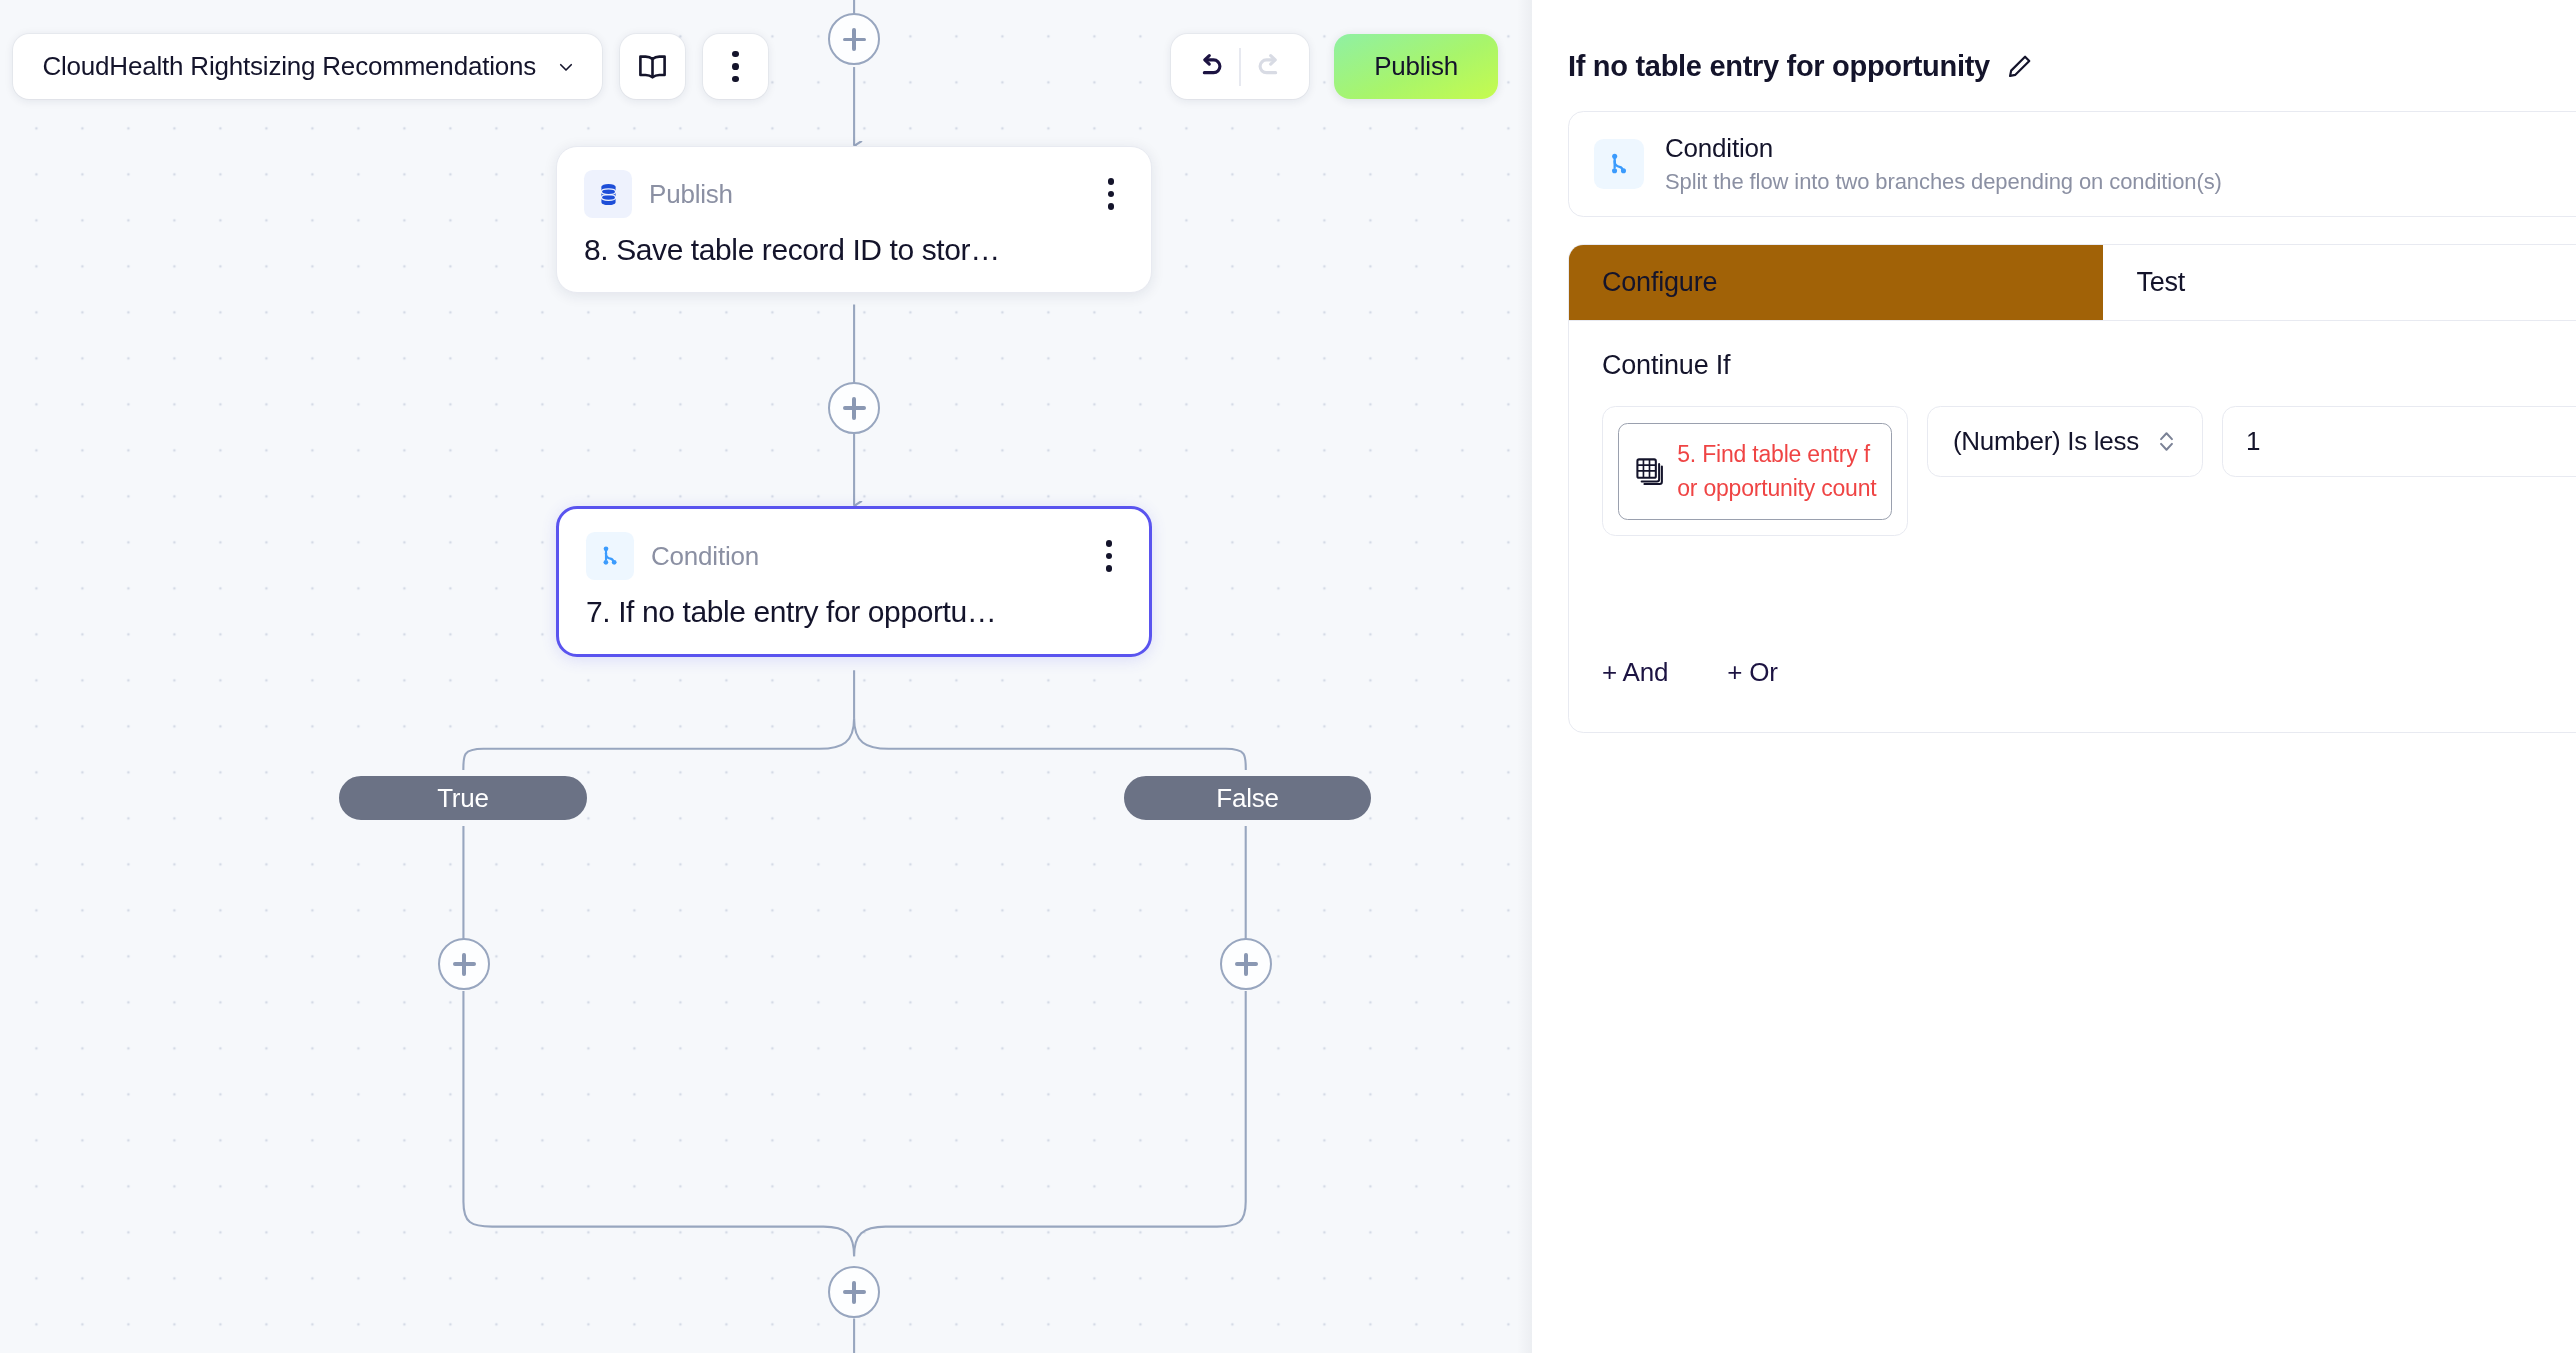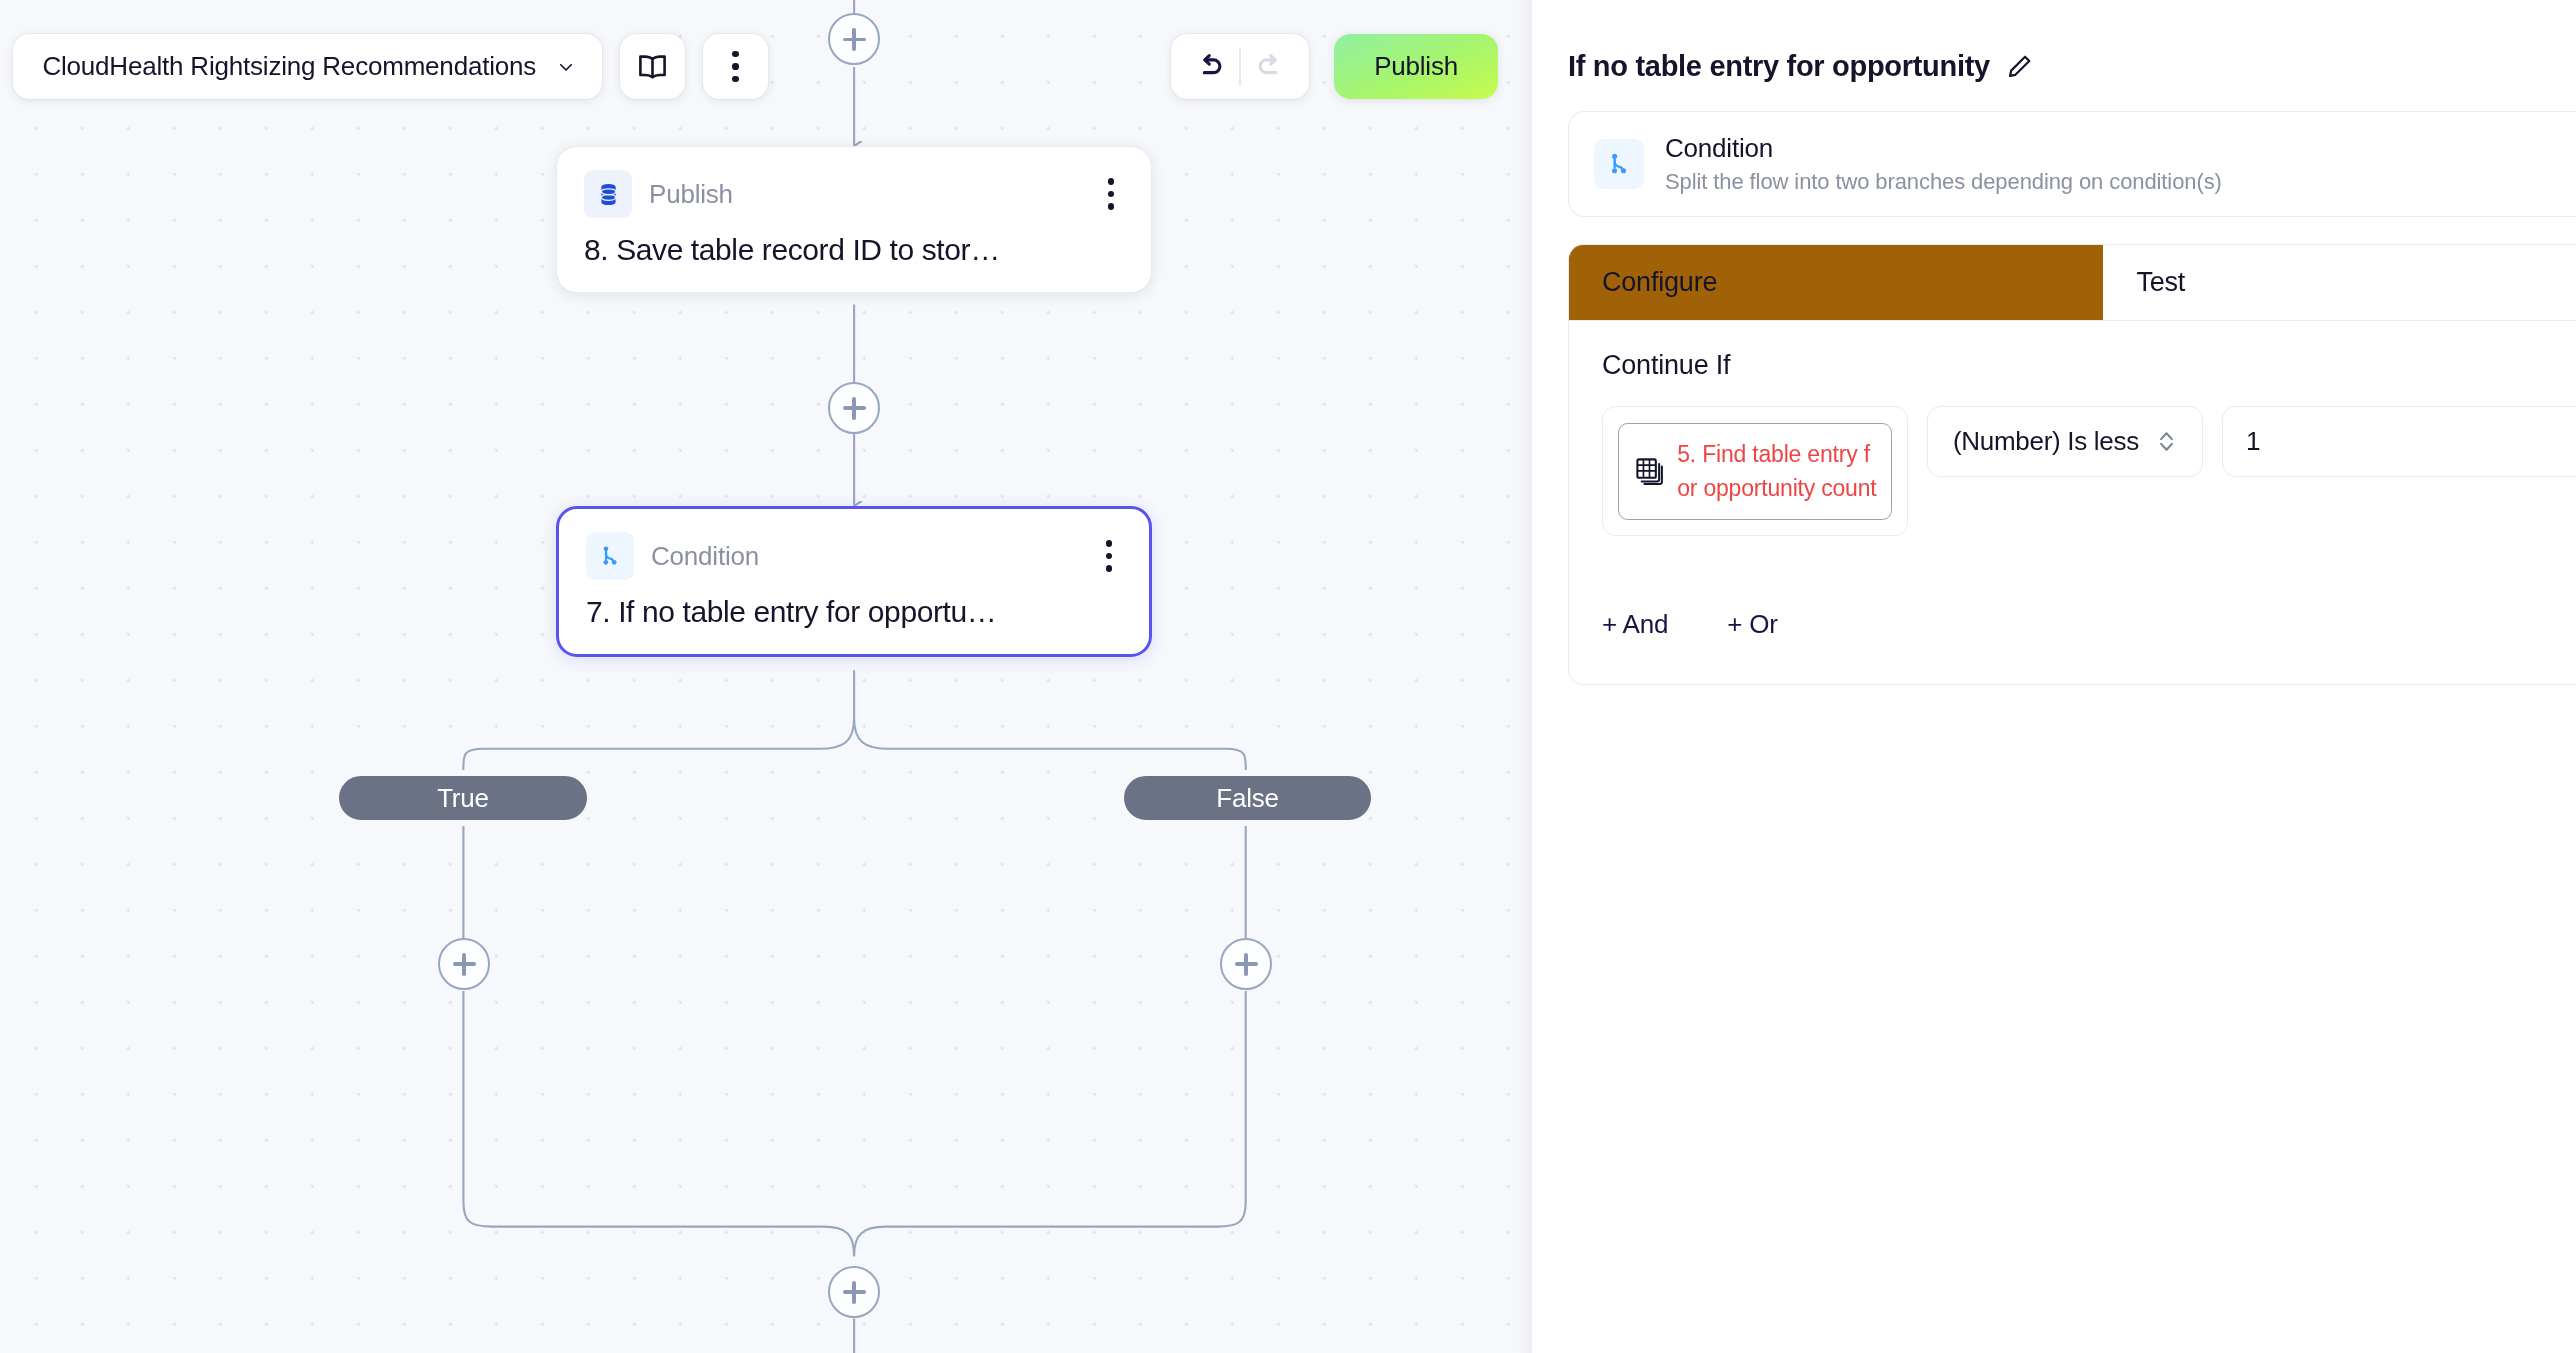--- a/index.html
+++ b/index.html
@@ -133,21 +133,21 @@
     display: flex; align-items: center; gap: 17px; padding: 0 25px; cursor: pointer; flex: 0 0 auto;
   }
   .op-text { font-size: 26px; color: #14142b; letter-spacing: -0.3px; white-space: nowrap; }
   .val-input {
     flex: 1 1 auto; height: 71px; border: 1.4px solid #e8eaf1; border-radius: 13.4px;
     background: #fff; font-size: 26px; color: #14142b; padding: 0 23px;
     font-family: "Liberation Sans", sans-serif; letter-spacing: -0.2px; outline: none;
   }
   .logic-row { display: flex; gap: 59px; margin-top: 73px; }
   .logic-btn { font-size: 26px; color: #1c1342; letter-spacing: -0.2px; cursor: pointer; background: none; border: none;
-               font-family: "Liberation Sans", sans-serif; padding: 0; }
+               font-family: "Liberation Sans", sans-serif; padding: 0; margin-top: 48px; }
 </style>
 </head>
 <body>
 
 <div id="app">
 
   <div class="canvas">
 
     <svg class="edges" viewBox="0 0 1600 1413">
       <defs>

